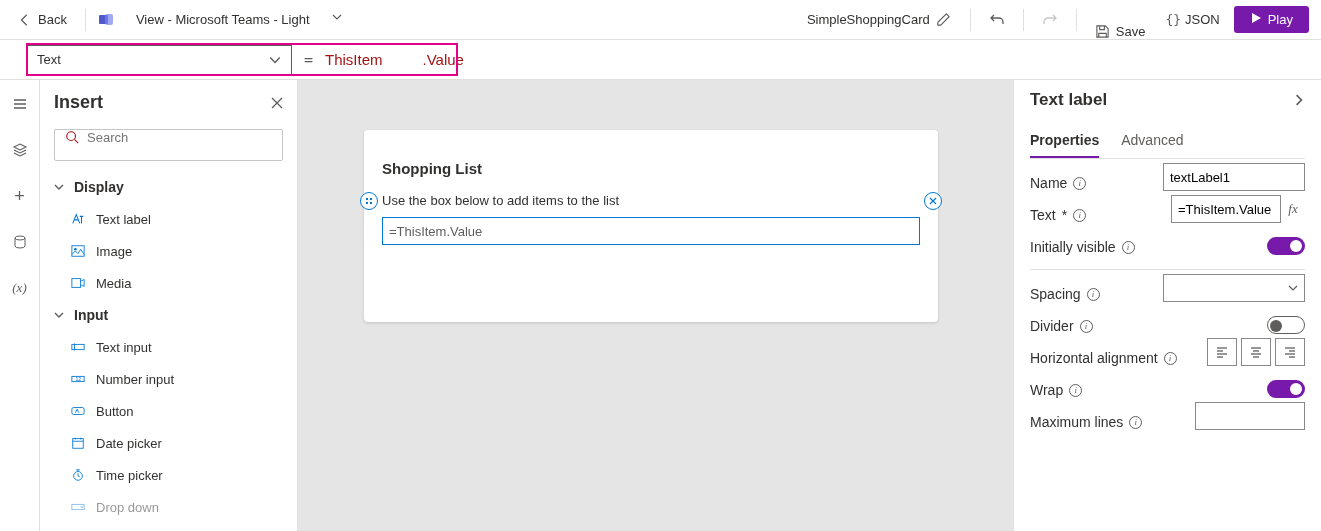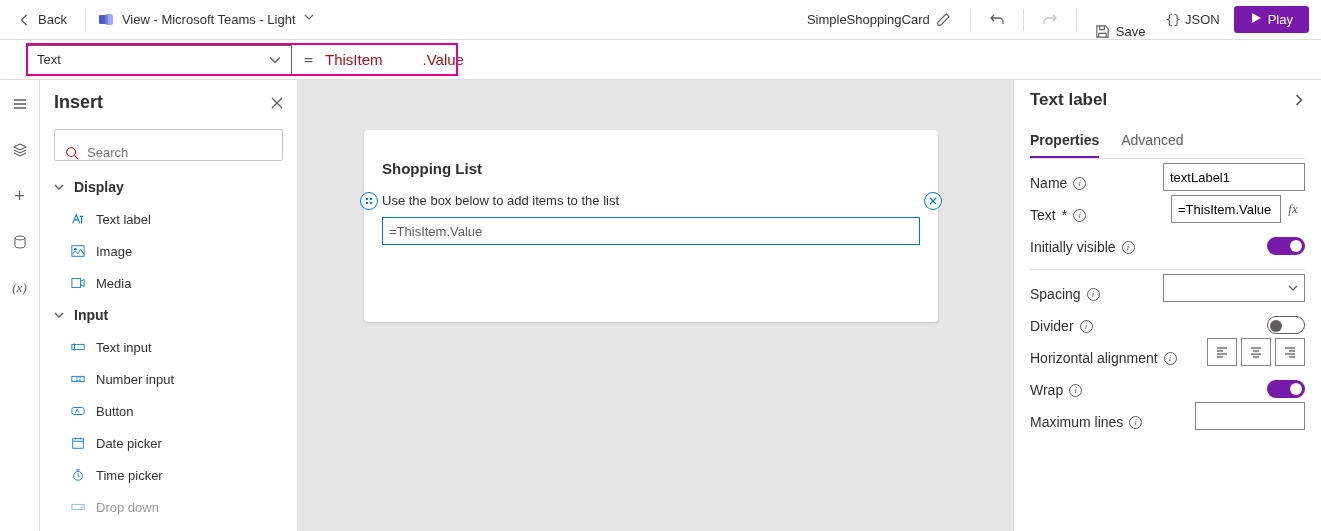--- a/index.html
+++ b/index.html
@@ -3,21 +3,21 @@
 <meta charset="utf-8">
 <style>
   * { box-sizing: border-box; margin: 0; padding: 0; font-family: "Segoe UI", -apple-system, sans-serif; }
   body { width: 1321px; height: 531px; background: #fff; color: #323130; font-size: 13px; overflow: hidden; }
 
   
   .topbar { height: 40px; border-bottom: 1px solid #e1dfdd; display: flex; align-items: center; padding: 12px 12px; gap: 8px; }
   .back-btn { display: flex; align-items: center; gap: 6px; cursor: pointer; padding: 4px 6px; }
   .back-btn svg { width: 14px; height: 14px; }
   .vdiv { width: 1px; height: 22px; background: #e1dfdd; margin: 0 4px; }
-  .title-grp { display: flex; gap: 8px; cursor: pointer; }
+  .title-grp { display: flex; gap: 22px; cursor: pointer; }
   .title-grp .tlogo { width: 16px; height: 16px; display:inline-block; }
   .spacer { flex: 1; }
   .appname { display: flex; align-items: center; }
   .iconbtn { width: 28px; height: 28px; display:flex; align-items:center; justify-content:center; cursor:pointer; color:#605e5c; }
   .iconbtn.disabled { color:#c8c6c4; }
   .save-grp { display: flex; align-items:center; gap:6px; cursor:pointer; padding:4px 6px;margin-top:24px; }
   .json-grp { display: flex; align-items:center; gap:4px; cursor:pointer; padding:4px 6px; }
   .play-btn { background:#7719aa; color:#fff; border:none; padding:6px 16px; border-radius:3px; display:flex; gap:6px; cursor:pointer; font-size:13px; }
   .play-btn svg { fill:#fff; }
 
@@ -35,21 +35,21 @@
   .main { display:flex; height:calc(531px - 80px); }
   .leftrail { width:40px; border-right:1px solid #e1dfdd; display:flex; flex-direction:column; align-items:center; padding-top:8px; gap:14px; }
   .leftrail .railbtn { width:32px; height:32px; display:flex; align-items:center; justify-content:center; cursor:pointer; color:#605e5c; }
   .leftrail .plus { font-size:18px; }
 
   
   .insert-panel { width:258px; border-right:1px solid #e1dfdd; display:flex; flex-direction:column; }
   .insert-head { display:flex; align-items:center; justify-content:space-between; padding:12px 14px; }
   .insert-head h2 { font-size:18px; font-weight:600; }
   .insert-head .close { cursor:pointer; color:#605e5c; font-size:14px; }
-  .search-box { margin:4px 14px 10px; height:32px; border:1px solid #c8c6c4; border-radius:2px; display:flex; align-items:flex-end; padding:0 10px; gap:8px; color:#605e5c; }
+  .search-box { margin:4px 14px 10px; height:32px; border:1px solid #c8c6c4; border-radius:2px; display:flex; align-items:flex-start; padding:0 10px; gap:8px; color:#605e5c; }
   .search-box input { border:none; outline:none; flex:1; font-size:13px; }
   .cat { display:flex; align-items:center; gap:8px; padding:8px 14px; cursor:pointer; font-weight:600; font-size:14px; }
   .cat .chev { color:#605e5c; width:12px; }
   .item { display:flex; align-items:center; gap:10px; padding:8px 14px 8px 30px; cursor:pointer; font-size:13px; }
   .item .iicon { width:16px; height:16px; color:#0078d4; display:flex; align-items:center; justify-content:center; }
 
   
   .canvas { flex:1; background:#e5e5e5; position:relative; }
   .card { position:absolute; left:66px; top:50px; width:574px; height:192px; background:#fff; box-shadow:0 1px 3px rgba(0,0,0,0.15); border-radius:4px; padding:30px 18px; }
   .card h3 { font-size:15px; font-weight:600; margin-bottom:14px; }

